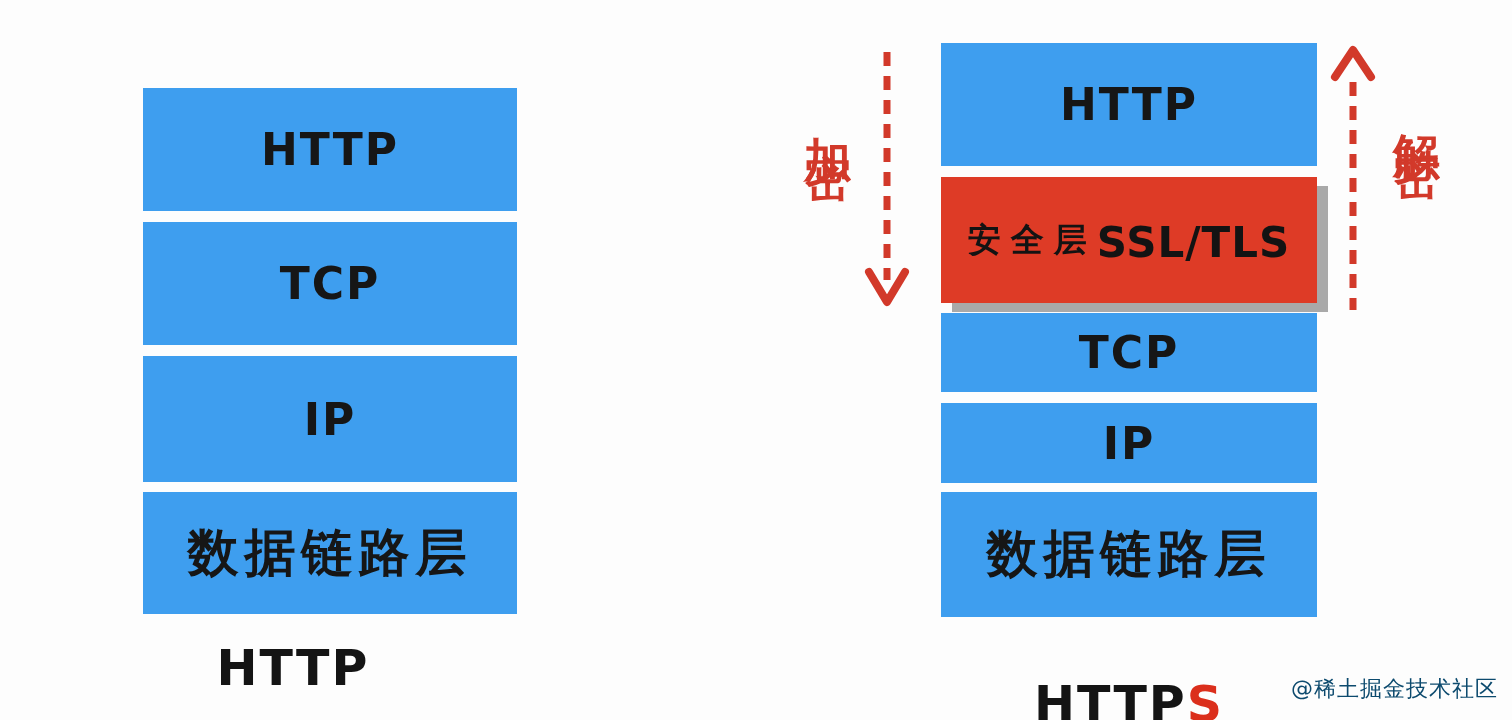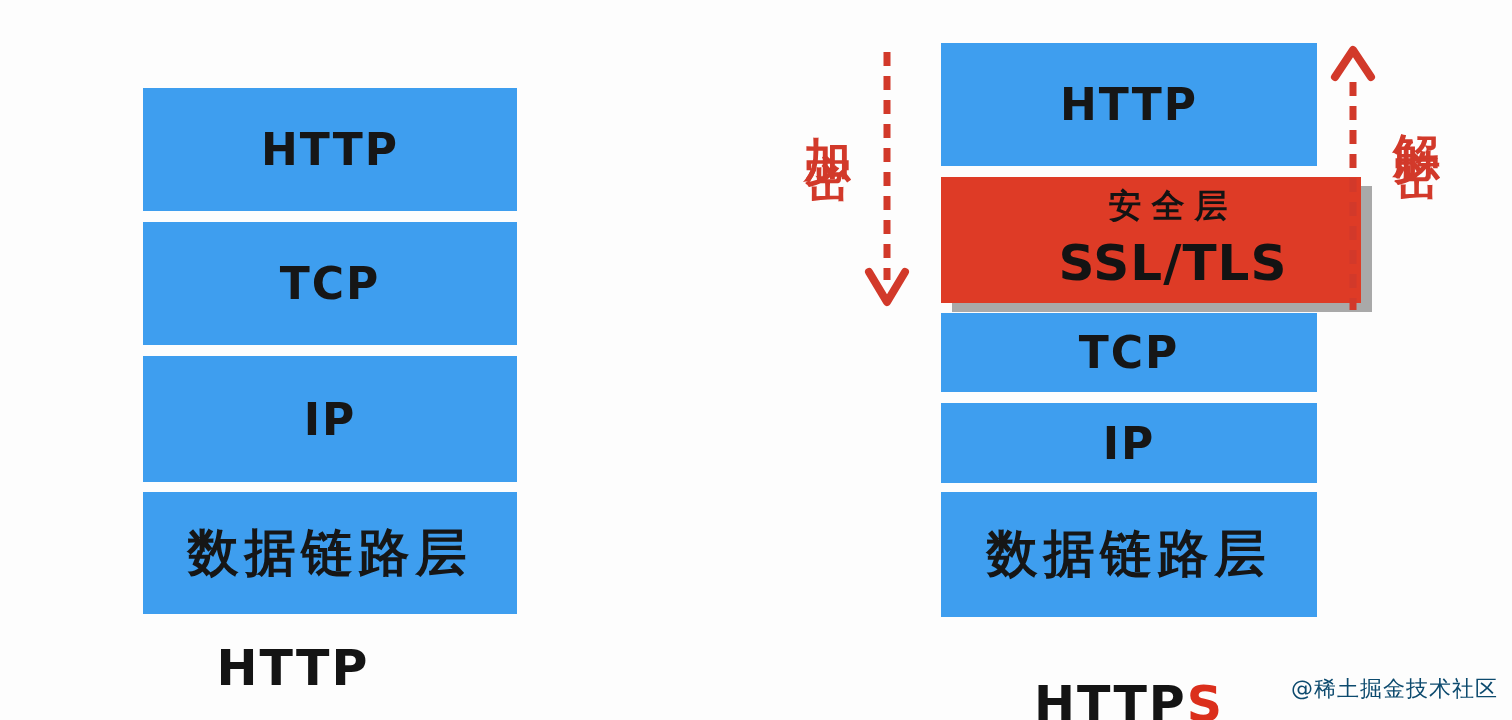--- a/index.html
+++ b/index.html
@@ -30,26 +30,25 @@
   .l3{left:143px;top:356px;width:374px;height:126px;}
   .l4{left:143px;top:492px;width:374px;height:122px;}
 
   
   .r1{left:941px;top:43px;width:376px;height:123px;}
   .rsec{
     left:941px;top:177px;width:376px;height:126px;
     position:absolute;
     background:#DE3B26;
     box-shadow:11px 9px 0 0 #a9a9a9;
-    display:flex;flex-direction:column;align-items:center;justify-content:center;
+    display:flex;flex-direction:row;align-items:center;justify-content:center;
     color:#131313;
-    padding-left:44px;
   }
   .rsec .sec-line1{font-size:33px;font-weight:bold;letter-spacing:10px;line-height:1.25;}
-  .rsec .sec-line2{font-size:50px;font-weight:bold;letter-spacing:1px;line-height:1.25;margin-top:6px;}
+  .rsec .sec-line2{font-size:42px;font-weight:bold;letter-spacing:1px;line-height:1.25;margin-top:6px;}
   .r2{left:941px;top:313px;width:376px;height:79px;}
   .r3{left:941px;top:403px;width:376px;height:80px;}
   .r4{left:941px;top:492px;width:376px;height:125px;}
 
   
   .stack-title{
     position:absolute;
     font-size:49px;font-weight:bold;
     color:#141414;
     letter-spacing:2px;

